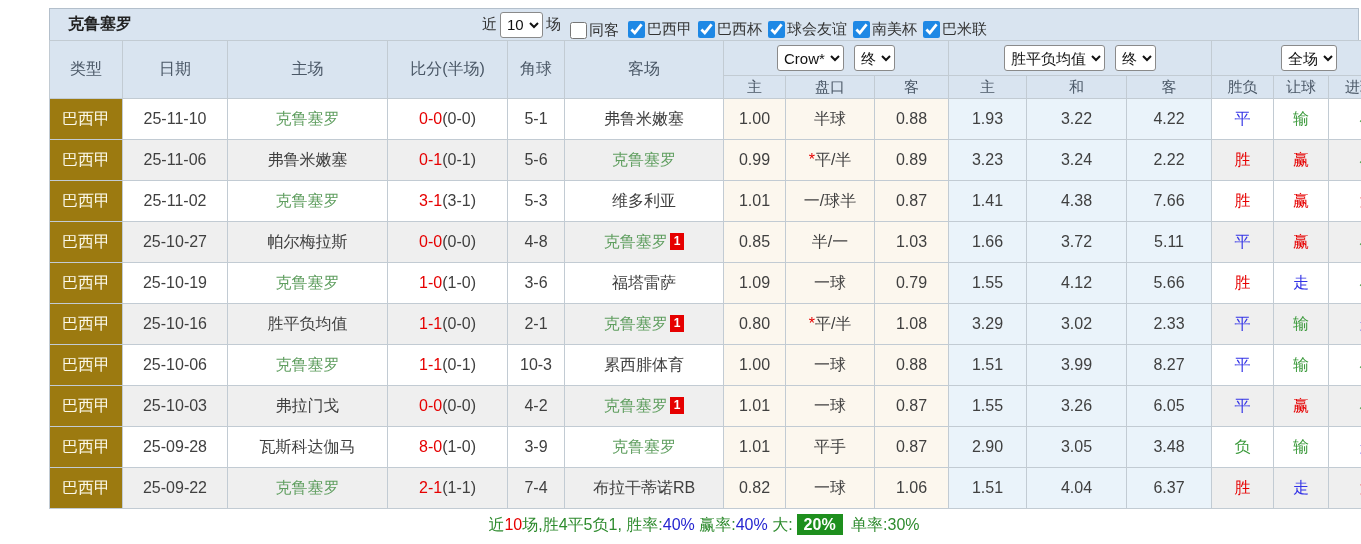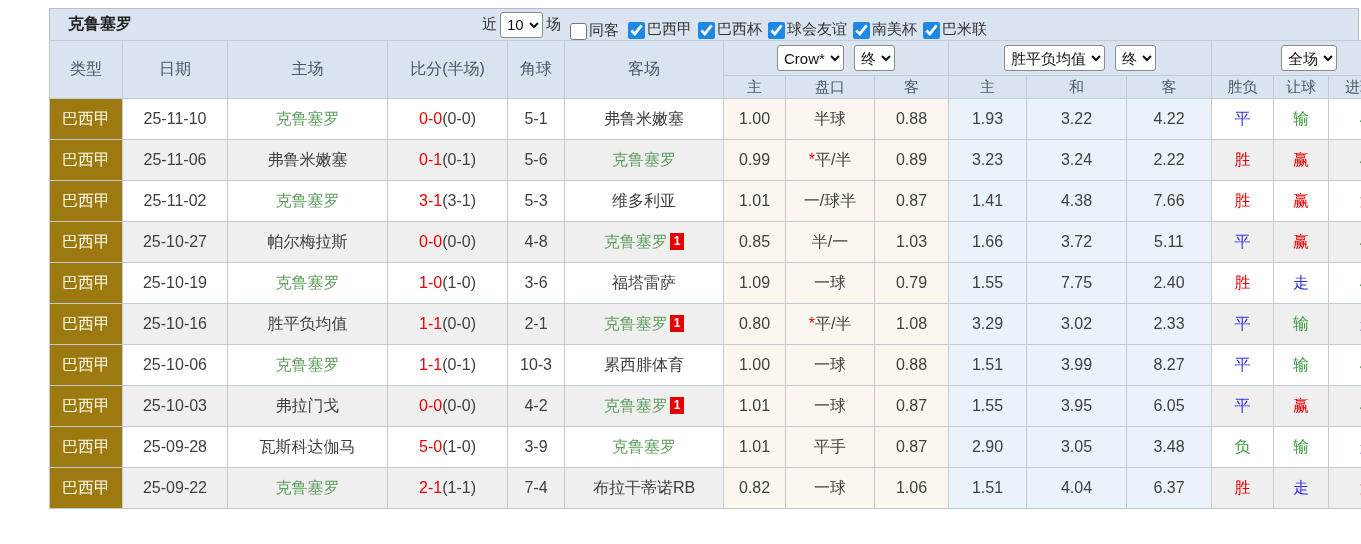--- a/index.html
+++ b/index.html
@@ -9,21 +9,21 @@
   .titlebar {
     height: 32px; background: #d9e4f0; border: 1px solid #b3bfcb; border-bottom: none;
     display: flex; align-items: center; padding-left: 18px; font-size: 16px; color: #222;
   }
   .title { font-weight: bold; }
   .controls { display: flex; align-items: center; margin-left: 350px; gap: 3px; font-size: 15px; color: #333; white-space: nowrap; }
   select {
     font-family: "Liberation Sans", sans-serif; font-size: 15px; height: 26px;
     border: 1px solid #8a8a8a; border-radius: 3px; background: #fff; padding: 0 2px; color: #111;
   }
-  .cb { display: inline-flex; align-items: flex-end; cursor: pointer; margin-top: 12px; }
+  .cb { display: inline-flex; align-items: center; cursor: pointer; margin-top: 12px; }
   input[type="checkbox"] { width: 17px; height: 17px; accent-color: #1e88e5; margin: 0 2px 0 6px; }
 
   table { border-collapse: collapse; table-layout: fixed; width: 1357px; font-size: 16px; }
   th, td { border: 1px solid #c2cbd3; text-align: center; overflow: hidden; white-space: nowrap; padding: 0; }
   thead th { background: #d9e4f0; color: #4a5766; font-weight: normal; }
   .hrow1 th { height: 35px; }
   .hrow2 th { height: 23px; font-size: 15px; }
   .selwrap { display: flex; justify-content: center; align-items: flex-end; gap: 10px; }
 
   tbody td { height: 41px; color: #404040; }
@@ -208,22 +208,22 @@
           <td class="league">巴西甲</td>
           <td>25-10-19</td>
           <td><span class="tname self">克鲁塞罗</span></td>
           <td><span class="ft">1-0</span><span>(1-0)</span></td>
           <td>3-6</td>
           <td><span class="tname">福塔雷萨</span></td>
           <td class="crow">1.09</td>
           <td class="crow">一球</td>
           <td class="crow">0.79</td>
           <td class="avg">1.55</td>
-          <td class="avg">7.75</td>
-          <td class="avg">2.40</td>
+          <td class="avg">4.12</td>
+          <td class="avg">5.66</td>
           <td class="t-red">胜</td>
           <td class="t-blue">走</td>
           <td class="t-green">小</td>
         </tr>
         <tr>
           <td class="league">巴西甲</td>
           <td>25-10-16</td>
           <td><span class="tname">胜平负均值</span></td>
           <td><span class="ft">1-1</span><span>(0-0)</span></td>
           <td>2-1</td>
@@ -259,31 +259,31 @@
           <td class="league">巴西甲</td>
           <td>25-10-03</td>
           <td><span class="tname">弗拉门戈</span></td>
           <td><span class="ft">0-0</span><span>(0-0)</span></td>
           <td>4-2</td>
           <td><span class="tname self">克鲁塞罗</span><span class="badge">1</span></td>
           <td class="crow">1.01</td>
           <td class="crow">一球</td>
           <td class="crow">0.87</td>
           <td class="avg">1.55</td>
-          <td class="avg">3.95</td>
+          <td class="avg">3.26</td>
           <td class="avg">6.05</td>
           <td class="t-blue">平</td>
           <td class="t-red">赢</td>
           <td class="t-green">小</td>
         </tr>
         <tr>
           <td class="league">巴西甲</td>
           <td>25-09-28</td>
           <td><span class="tname">瓦斯科达伽马</span></td>
-          <td><span class="ft">5-0</span><span>(1-0)</span></td>
+          <td><span class="ft">8-0</span><span>(1-0)</span></td>
           <td>3-9</td>
           <td><span class="tname self">克鲁塞罗</span></td>
           <td class="crow">1.01</td>
           <td class="crow">平手</td>
           <td class="crow">0.87</td>
           <td class="avg">2.90</td>
           <td class="avg">3.05</td>
           <td class="avg">3.48</td>
           <td class="t-green">负</td>
           <td class="t-green">输</td>
@@ -302,13 +302,14 @@
           <td class="avg">1.51</td>
           <td class="avg">4.04</td>
           <td class="avg">6.37</td>
           <td class="t-red">胜</td>
           <td class="t-blue">走</td>
           <td class="t-red">大</td>
         </tr>
       </tbody>
   </table>
 
+  <div class="footer" id="footer"><span class="s-green">近</span><span class="s-red">10</span><span class="s-green">场,胜4平5负1, </span><span class="s-green">胜率:</span><span class="s-blue">40%</span><span class="s-green"> 赢率:</span><span class="s-blue">40%</span><span class="s-green"> 大:</span><span class="s-badge">20%</span><span class="s-green"> 单率:</span><span class="s-green">30%</span></div>
 </div>
 
 </body></html>

